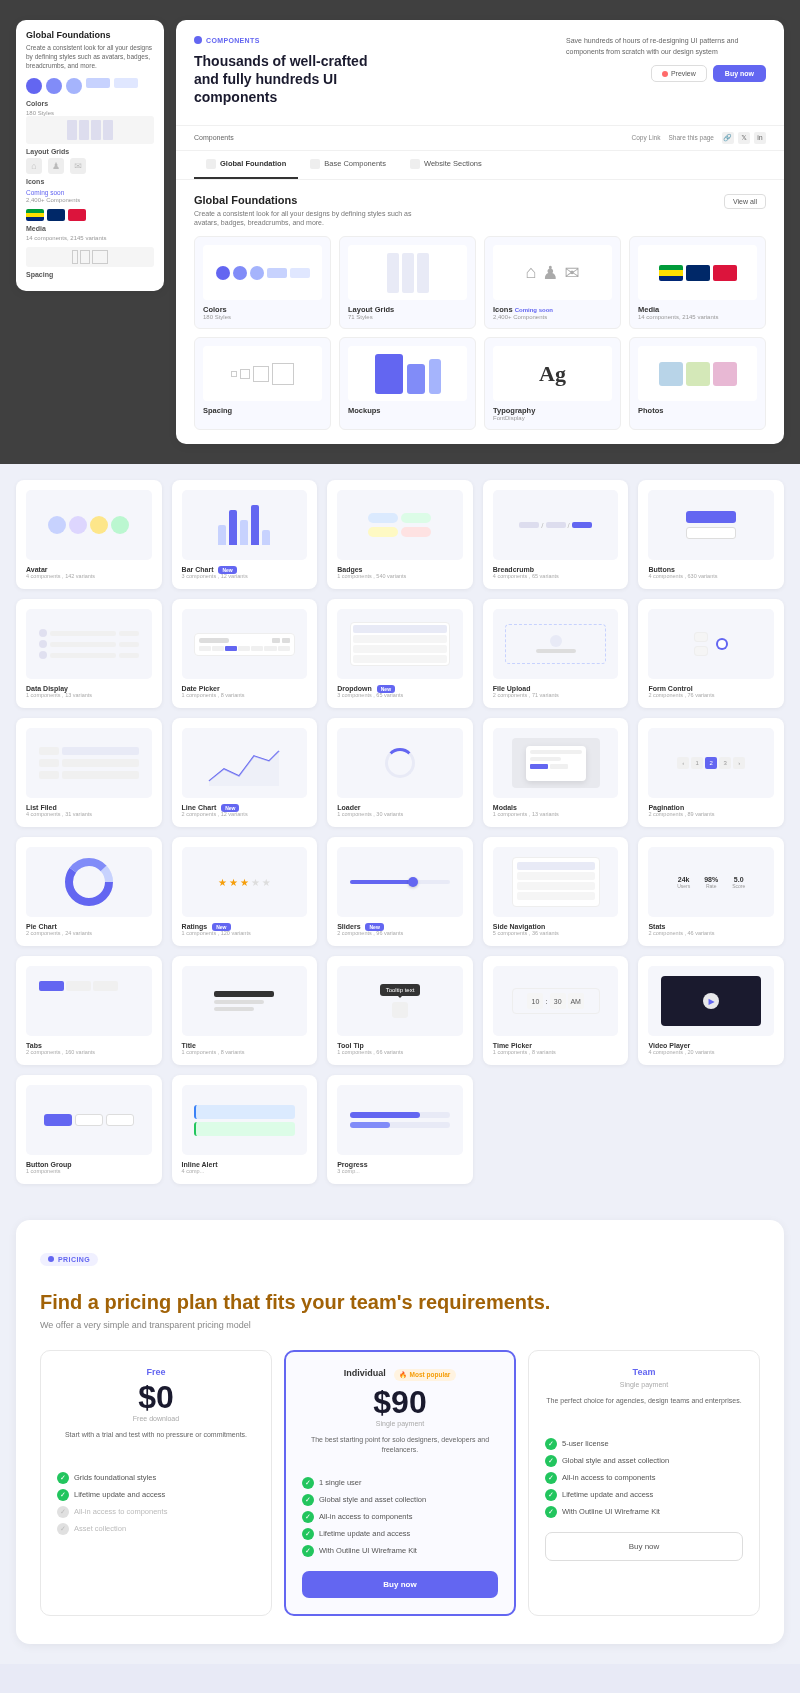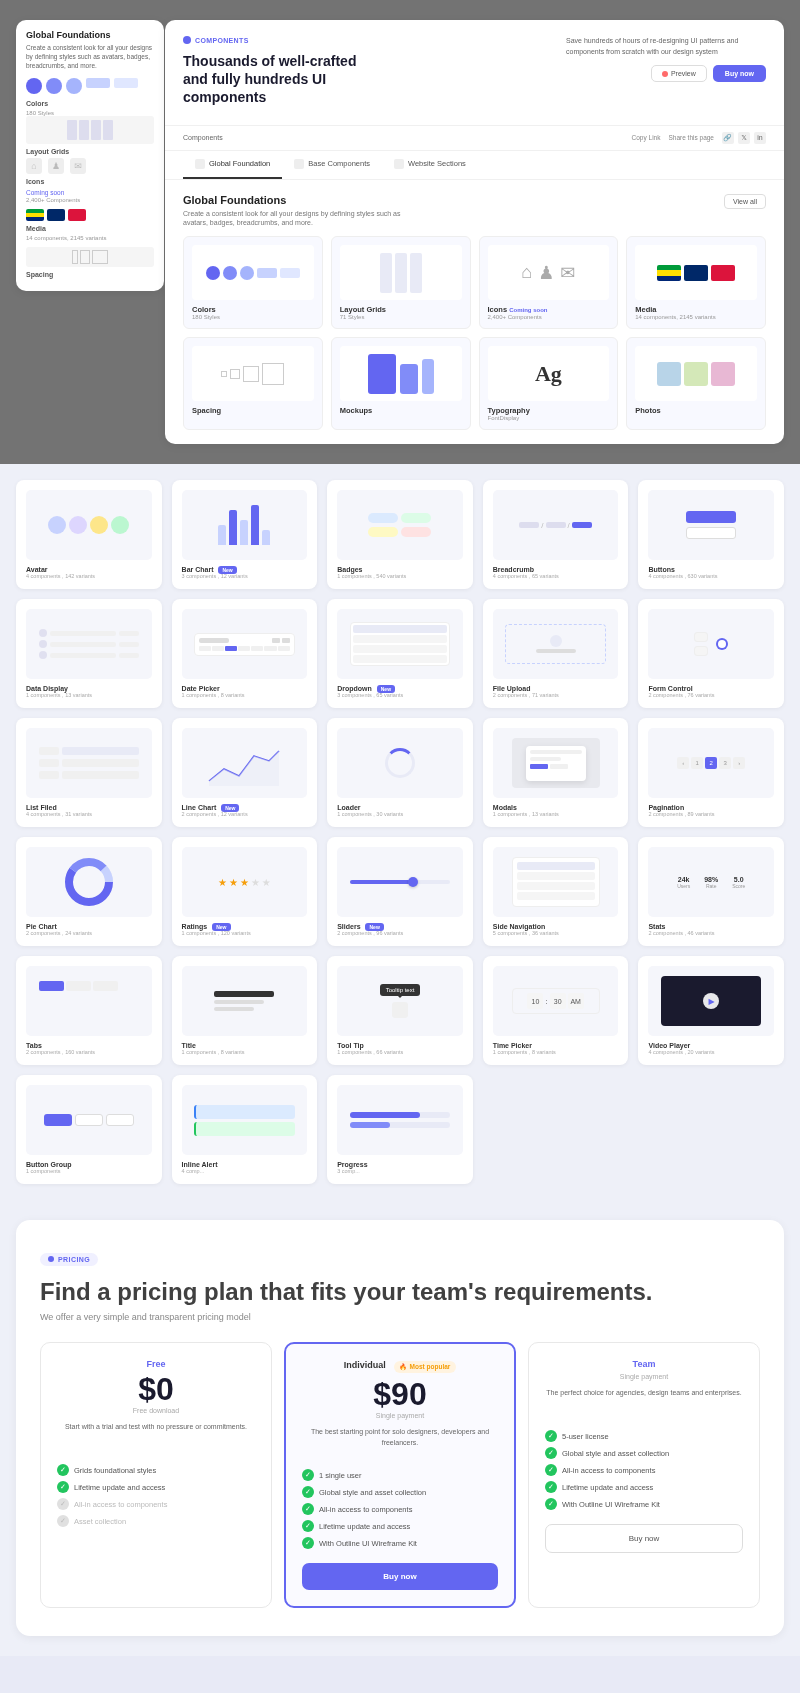--- a/index.html
+++ b/index.html
@@ -6,24 +6,24 @@
     body {
       font-family: -apple-system, BlinkMacSystemFont, 'Segoe UI', sans-serif;
       background: #e8eaf6;
       width: 800px;
       min-height: 1693px;
       overflow-x: hidden;
     }
 
     
     .hero-section {
-      background: #737373;
+      background: #404040;
       padding: 20px 16px 20px 16px;
       display: flex;
-      gap: 1px;
+      gap: 12px;
       align-items: flex-start;
     }
 
     .sidebar-card {
       width: 148px;
       min-width: 148px;
       background: #fff;
       border-radius: 10px;
       padding: 10px;
       box-shadow: 0 2px 8px rgba(0,0,0,0.08);
@@ -292,21 +292,21 @@
       cursor: pointer;
       display: flex;
       align-items: center;
       gap: 4px;
       border-bottom: 2px solid transparent;
     }
 
     .nav-tab.active {
       color: #333;
       border-bottom: 2px solid #333;
-      font-weight: 400;
+      font-weight: 700;
       justify-content: center;
     }
 
     .nav-tab-icon {
       width: 10px;
       height: 10px;
       background: #eee;
       border-radius: 2px;
     }
 
@@ -929,25 +929,26 @@
     }
 
     .pricing-tag-text {
       font-size: 7px;
       font-weight: 600;
       color: #6366f1;
       letter-spacing: 0.06em;
     }
 
     .pricing-title {
-      font-size: 24px;
+      font-size: 20px;
       font-weight: 800;
-      color: #404040;
+      color: #a16207;
       line-height: 1.2;
       margin-bottom: 6px;
+      margin-top: 12px;
     }
 
     .pricing-subtitle {
       font-size: 9px;
       color: #888;
       margin-bottom: 20px;
     }
 
     .pricing-grid {
       display: grid;

